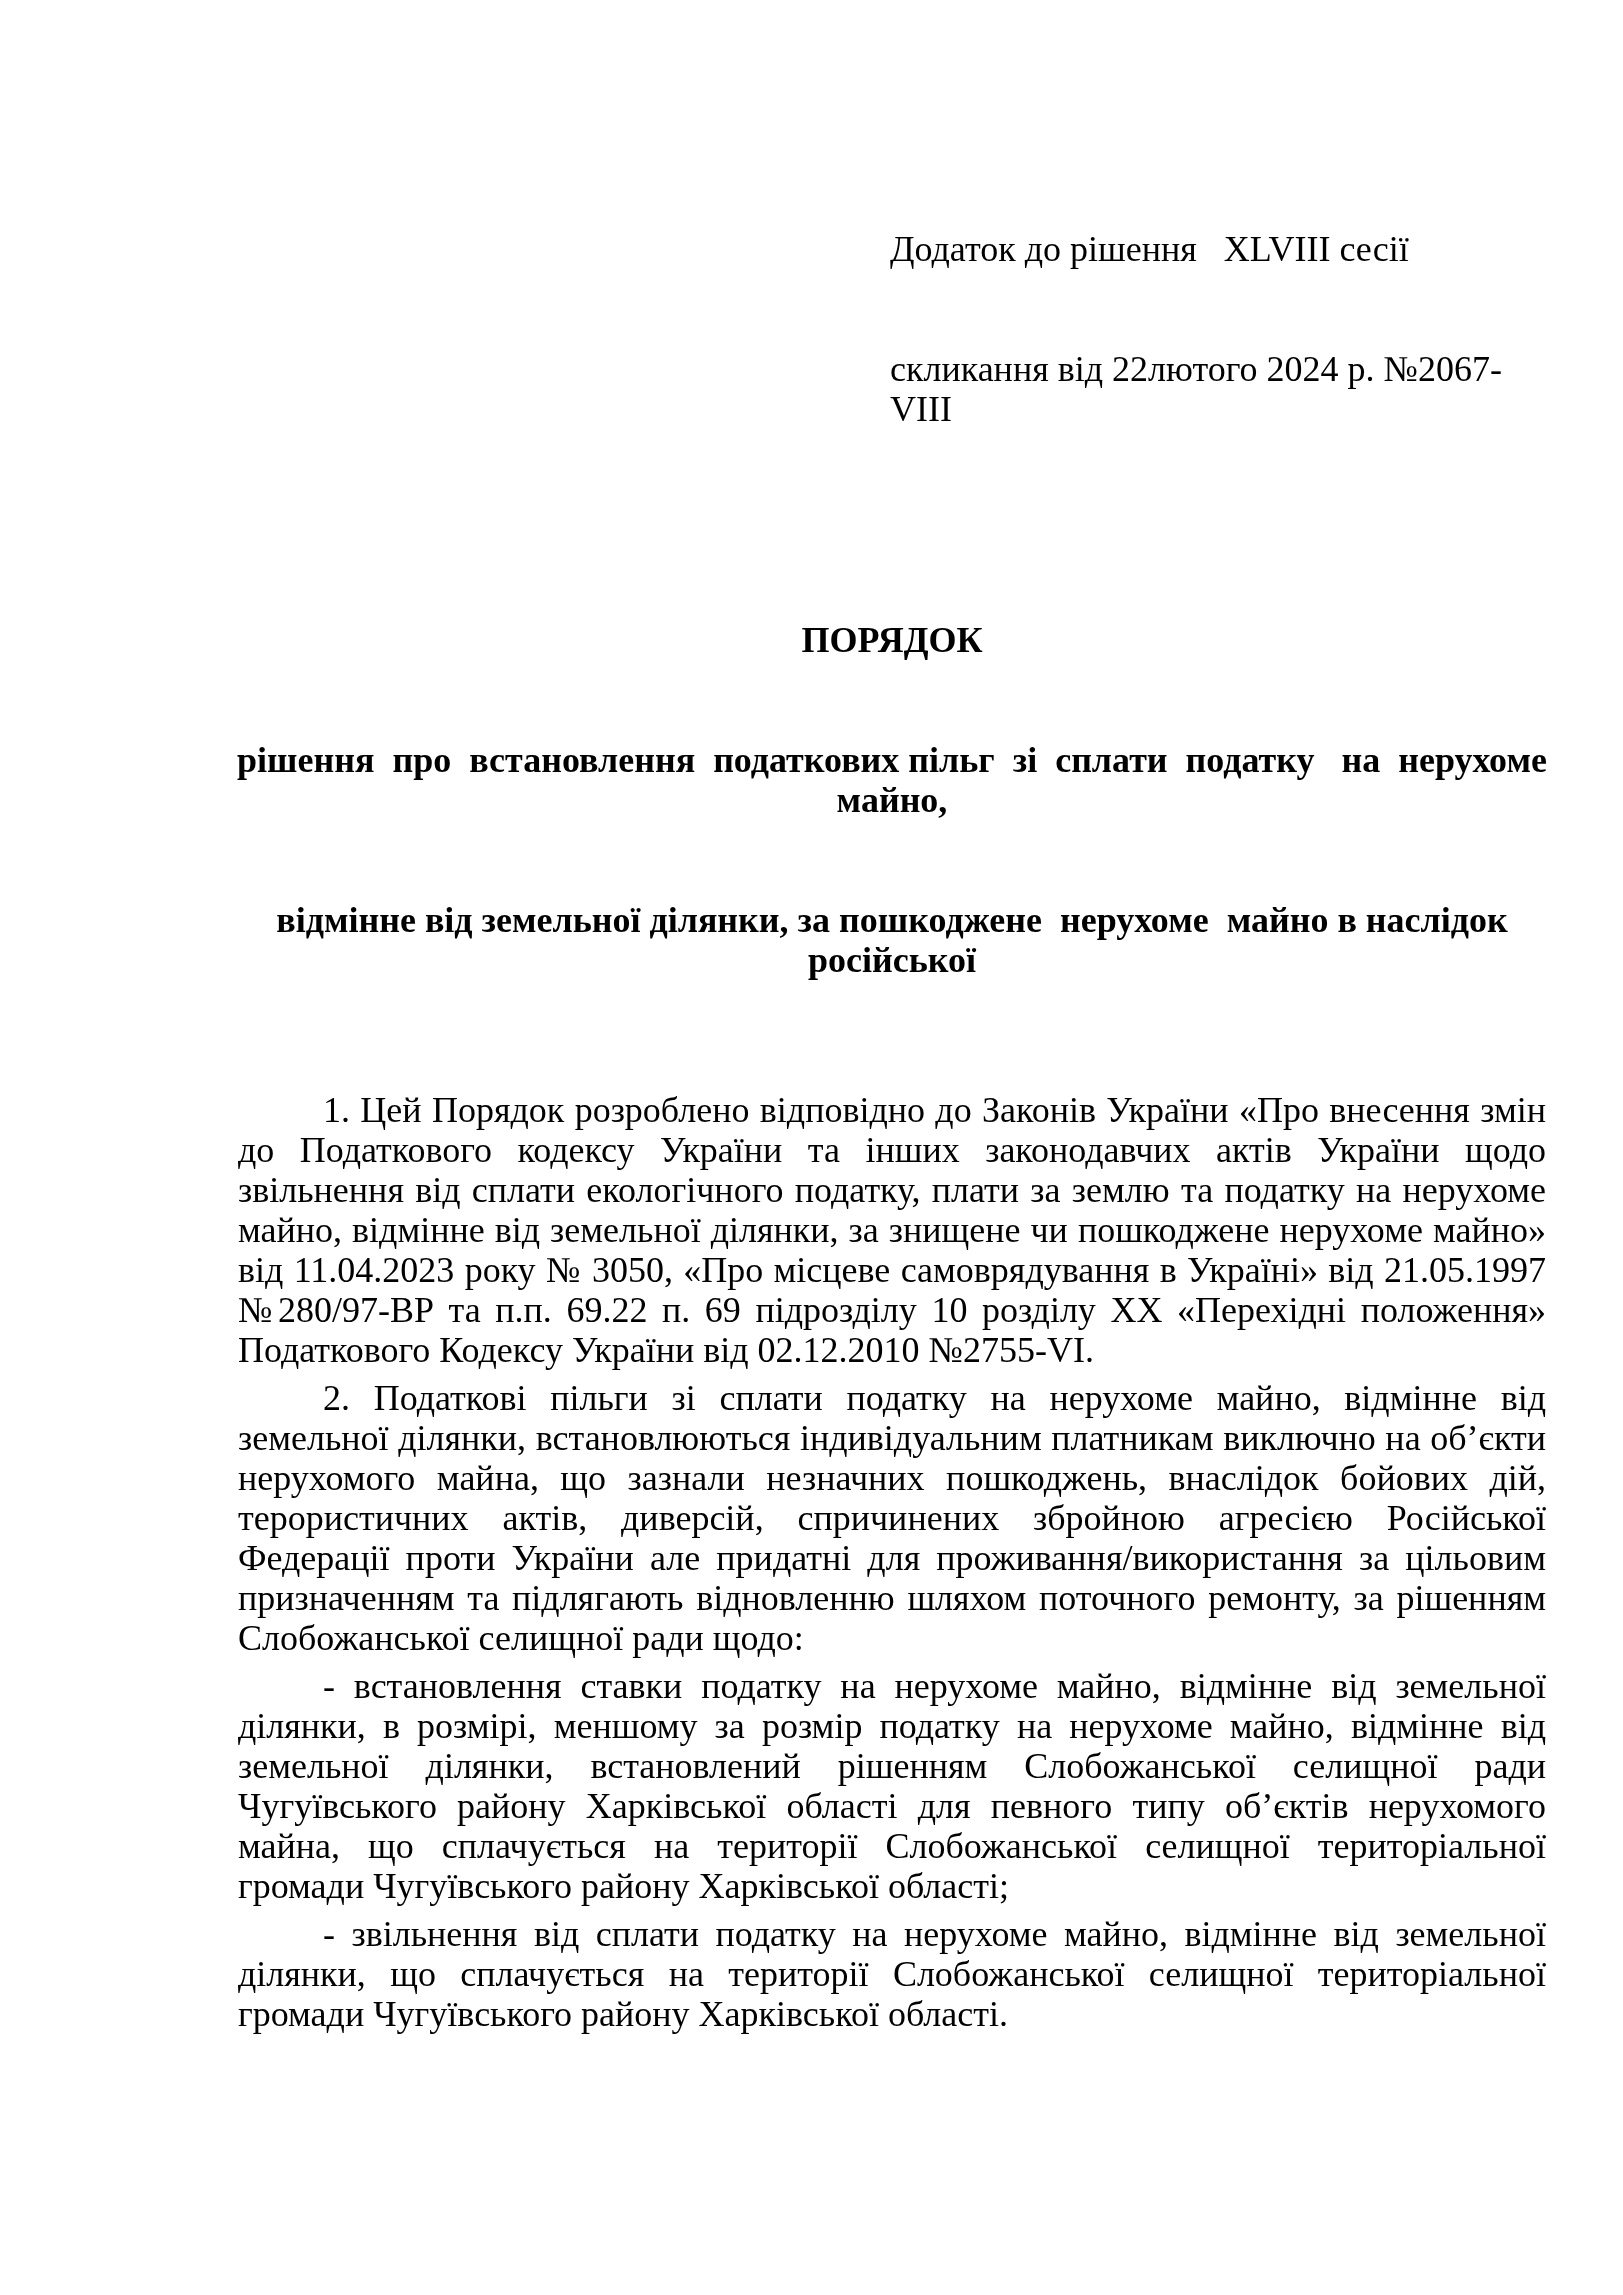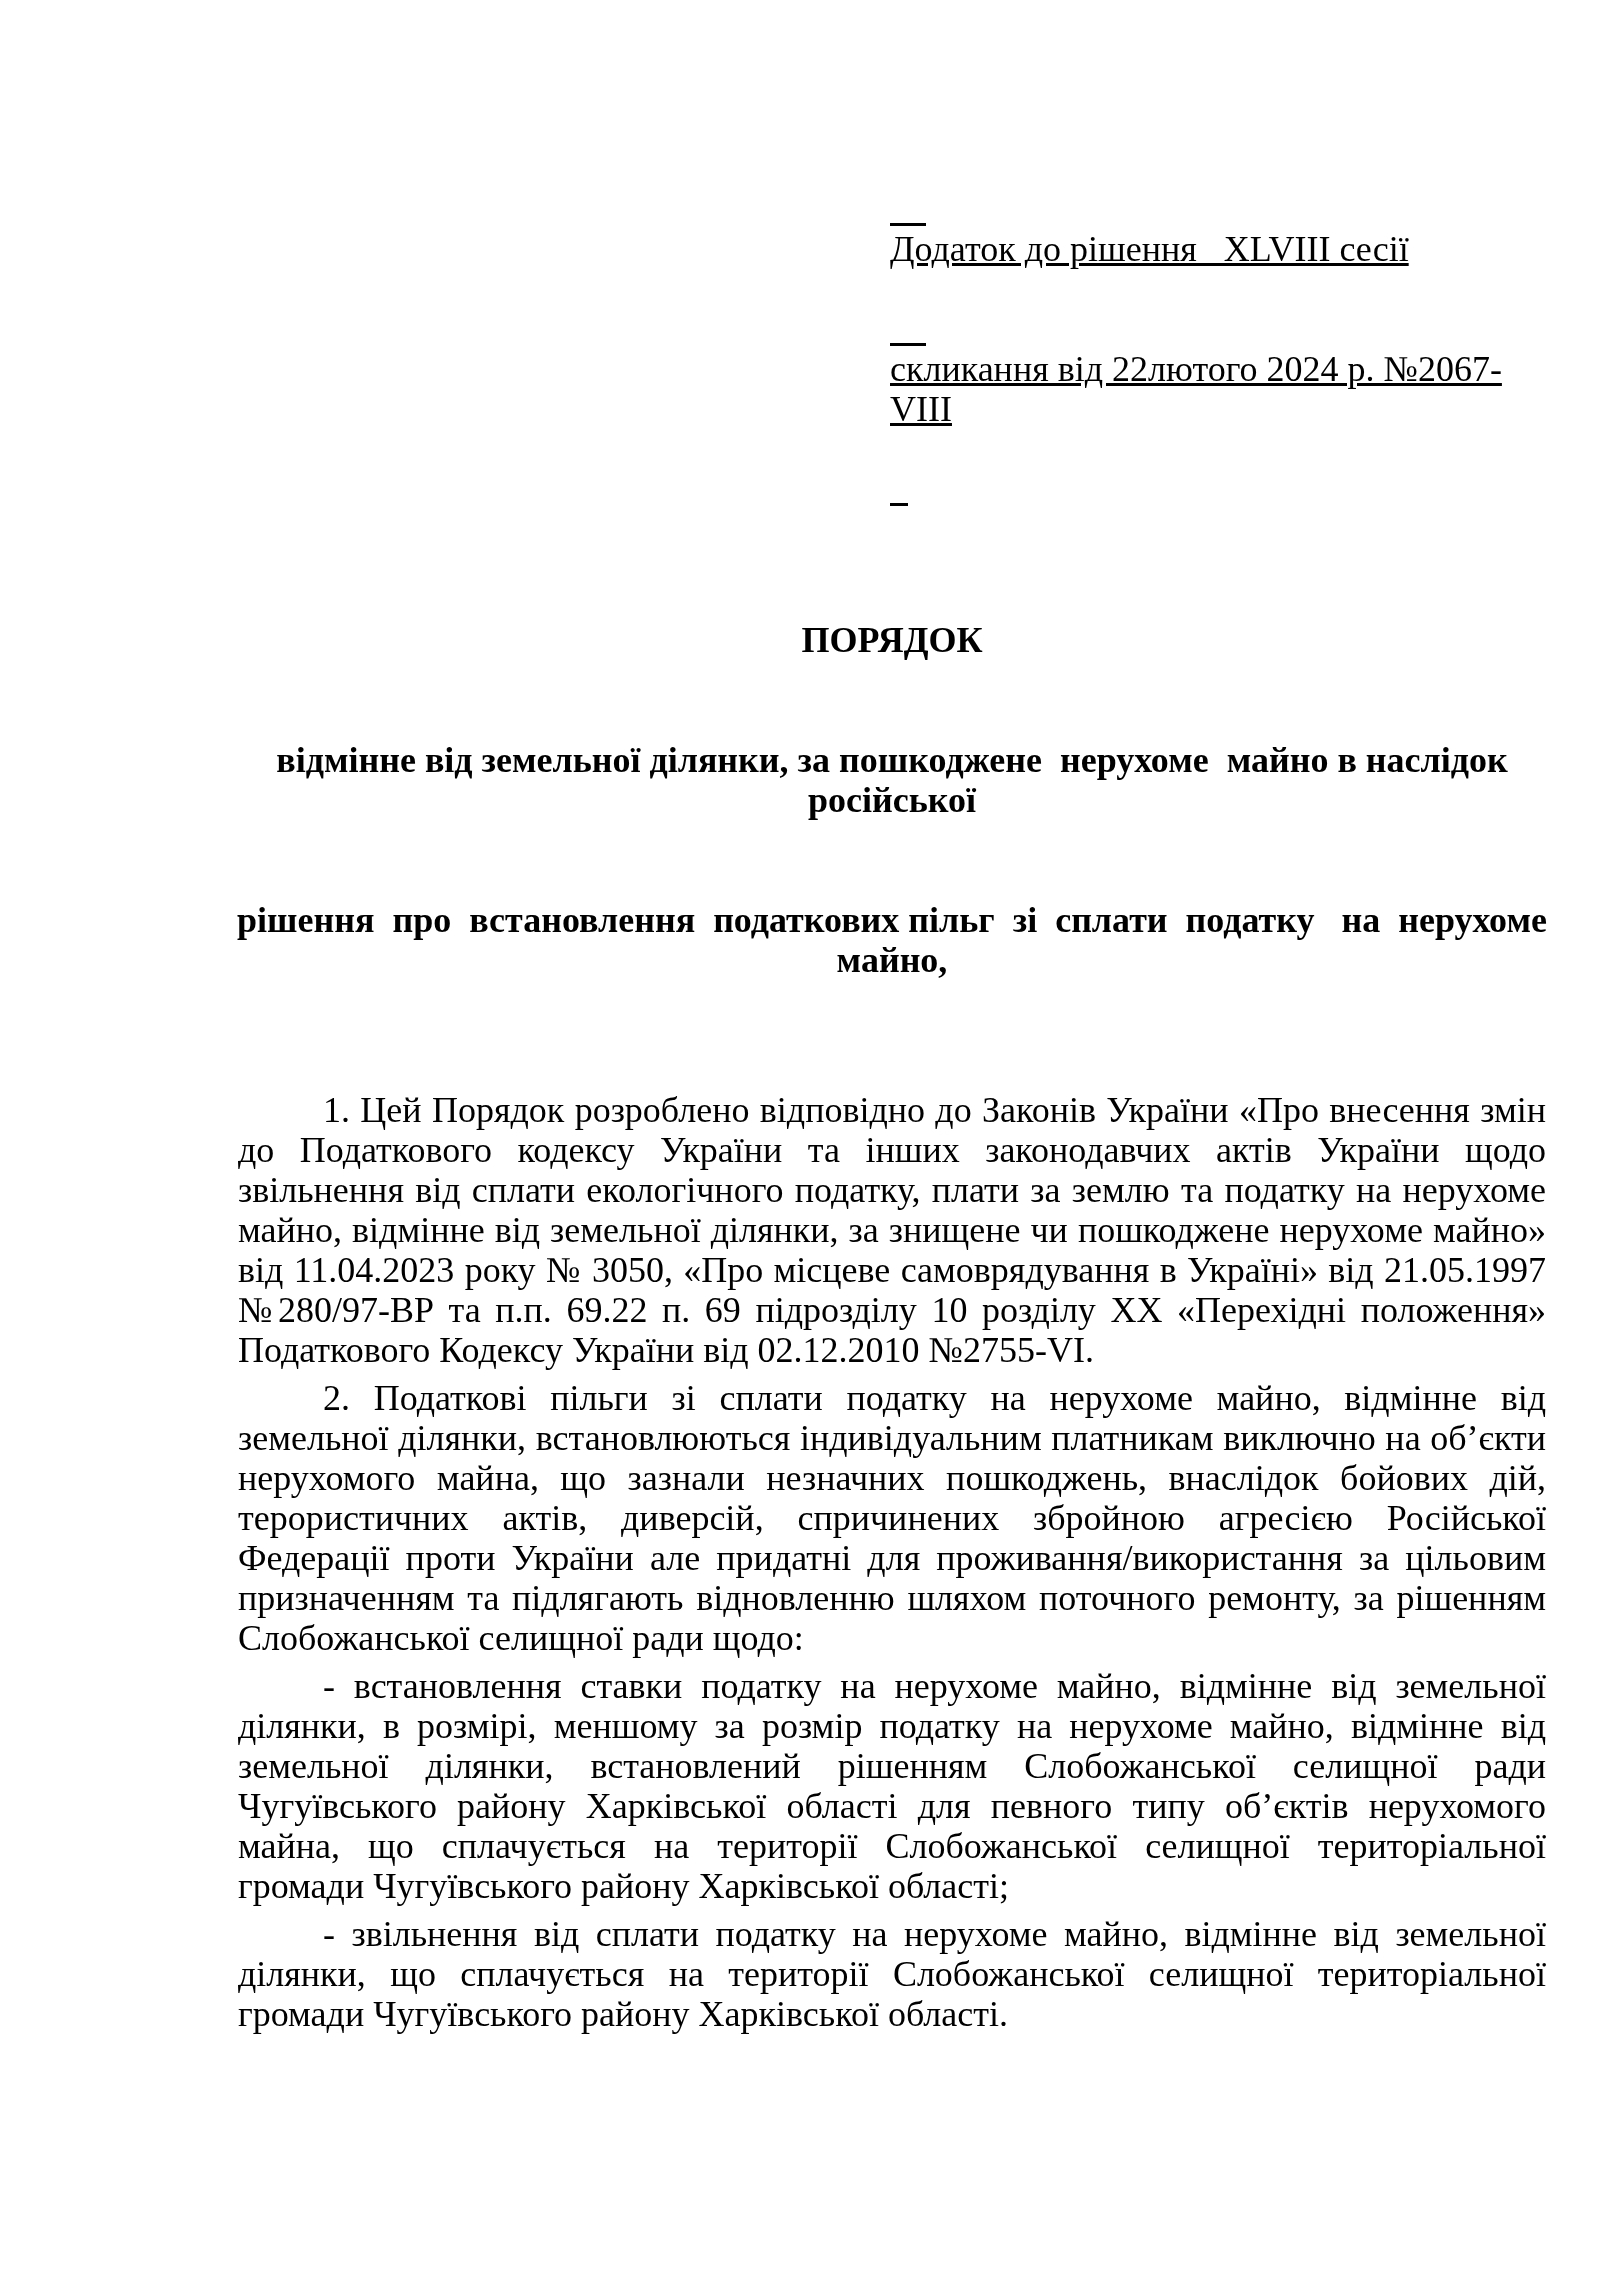--- a/index.html
+++ b/index.html
@@ -18,21 +18,20 @@
     font-family: "Liberation Serif", "DejaVu Serif", serif;
     font-size: 36px;
     line-height: 40px;
     padding: 149px 69px 0 230px;
     overflow: hidden;
   }
   .appendix-note {
     margin-left: 660px;
     white-space: pre-wrap;
     text-align: left;
-    text-decoration: underline;
   }
   .appendix-note .line {
     min-height: 40px;
   }
   .doc-title {
     margin-top: 31px;
     font-weight: 700;
     text-align: center;
     white-space: pre-wrap;
   }
@@ -53,22 +52,22 @@
 
 <div class="page">
 
   <div class="appendix-note">
     <div class="line">Додаток до рішення   XLVIII сесії</div>
     <div class="line">скликання від 22лютого 2024 р. №2067-VIII</div>
   </div>
 
   <div class="doc-title">
     <div class="line">ПОРЯДОК</div>
+    <div class="line">рішення  про  встановлення  податкових пільг  зі  сплати  податку   на  нерухоме майно,</div>
     <div class="line">відмінне від земельної ділянки, за пошкоджене  нерухоме  майно в наслідок російської</div>
-    <div class="line">рішення  про  встановлення  податкових пільг  зі  сплати  податку   на  нерухоме майно,</div>
   </div>
 
   <div class="doc-body">
     <p>1. Цей Порядок розроблено відповідно до Законів України «Про внесення змін до Податкового кодексу України та інших законодавчих актів України щодо звільнення від сплати екологічного податку, плати за землю та податку на нерухоме майно, відмінне від земельної ділянки, за знищене чи пошкоджене нерухоме майно» від 11.04.2023 року № 3050, «Про місцеве самоврядування в Україні» від 21.05.1997 №280/97-ВР та п.п. 69.22 п. 69 підрозділу 10 розділу ХХ «Перехідні положення» Податкового Кодексу України від 02.12.2010 №2755-VI.</p>
     <p>2. Податкові пільги зі сплати податку на нерухоме майно, відмінне від земельної ділянки, встановлюються індивідуальним платникам виключно на об’єкти нерухомого майна, що зазнали незначних пошкоджень, внаслідок бойових дій, терористичних актів, диверсій, спричинених збройною агресією Російської Федерації проти України але придатні для проживання/використання за цільовим призначенням та підлягають відновленню шляхом поточного ремонту, за  рішенням Слобожанської селищної ради щодо:</p>
     <p>- встановлення ставки податку на нерухоме майно, відмінне від земельної ділянки, в розмірі, меншому за розмір податку на нерухоме майно, відмінне від земельної ділянки, встановлений рішенням Слобожанської селищної ради Чугуївського району Харківської області для певного типу об’єктів нерухомого майна, що сплачується на території Слобожанської селищної територіальної громади Чугуївського району Харківської області;</p>
     <p>- звільнення від сплати податку на нерухоме майно, відмінне від земельної ділянки, що сплачується на території Слобожанської селищної територіальної громади Чугуївського району Харківської області.</p>
 
   </div>
 

